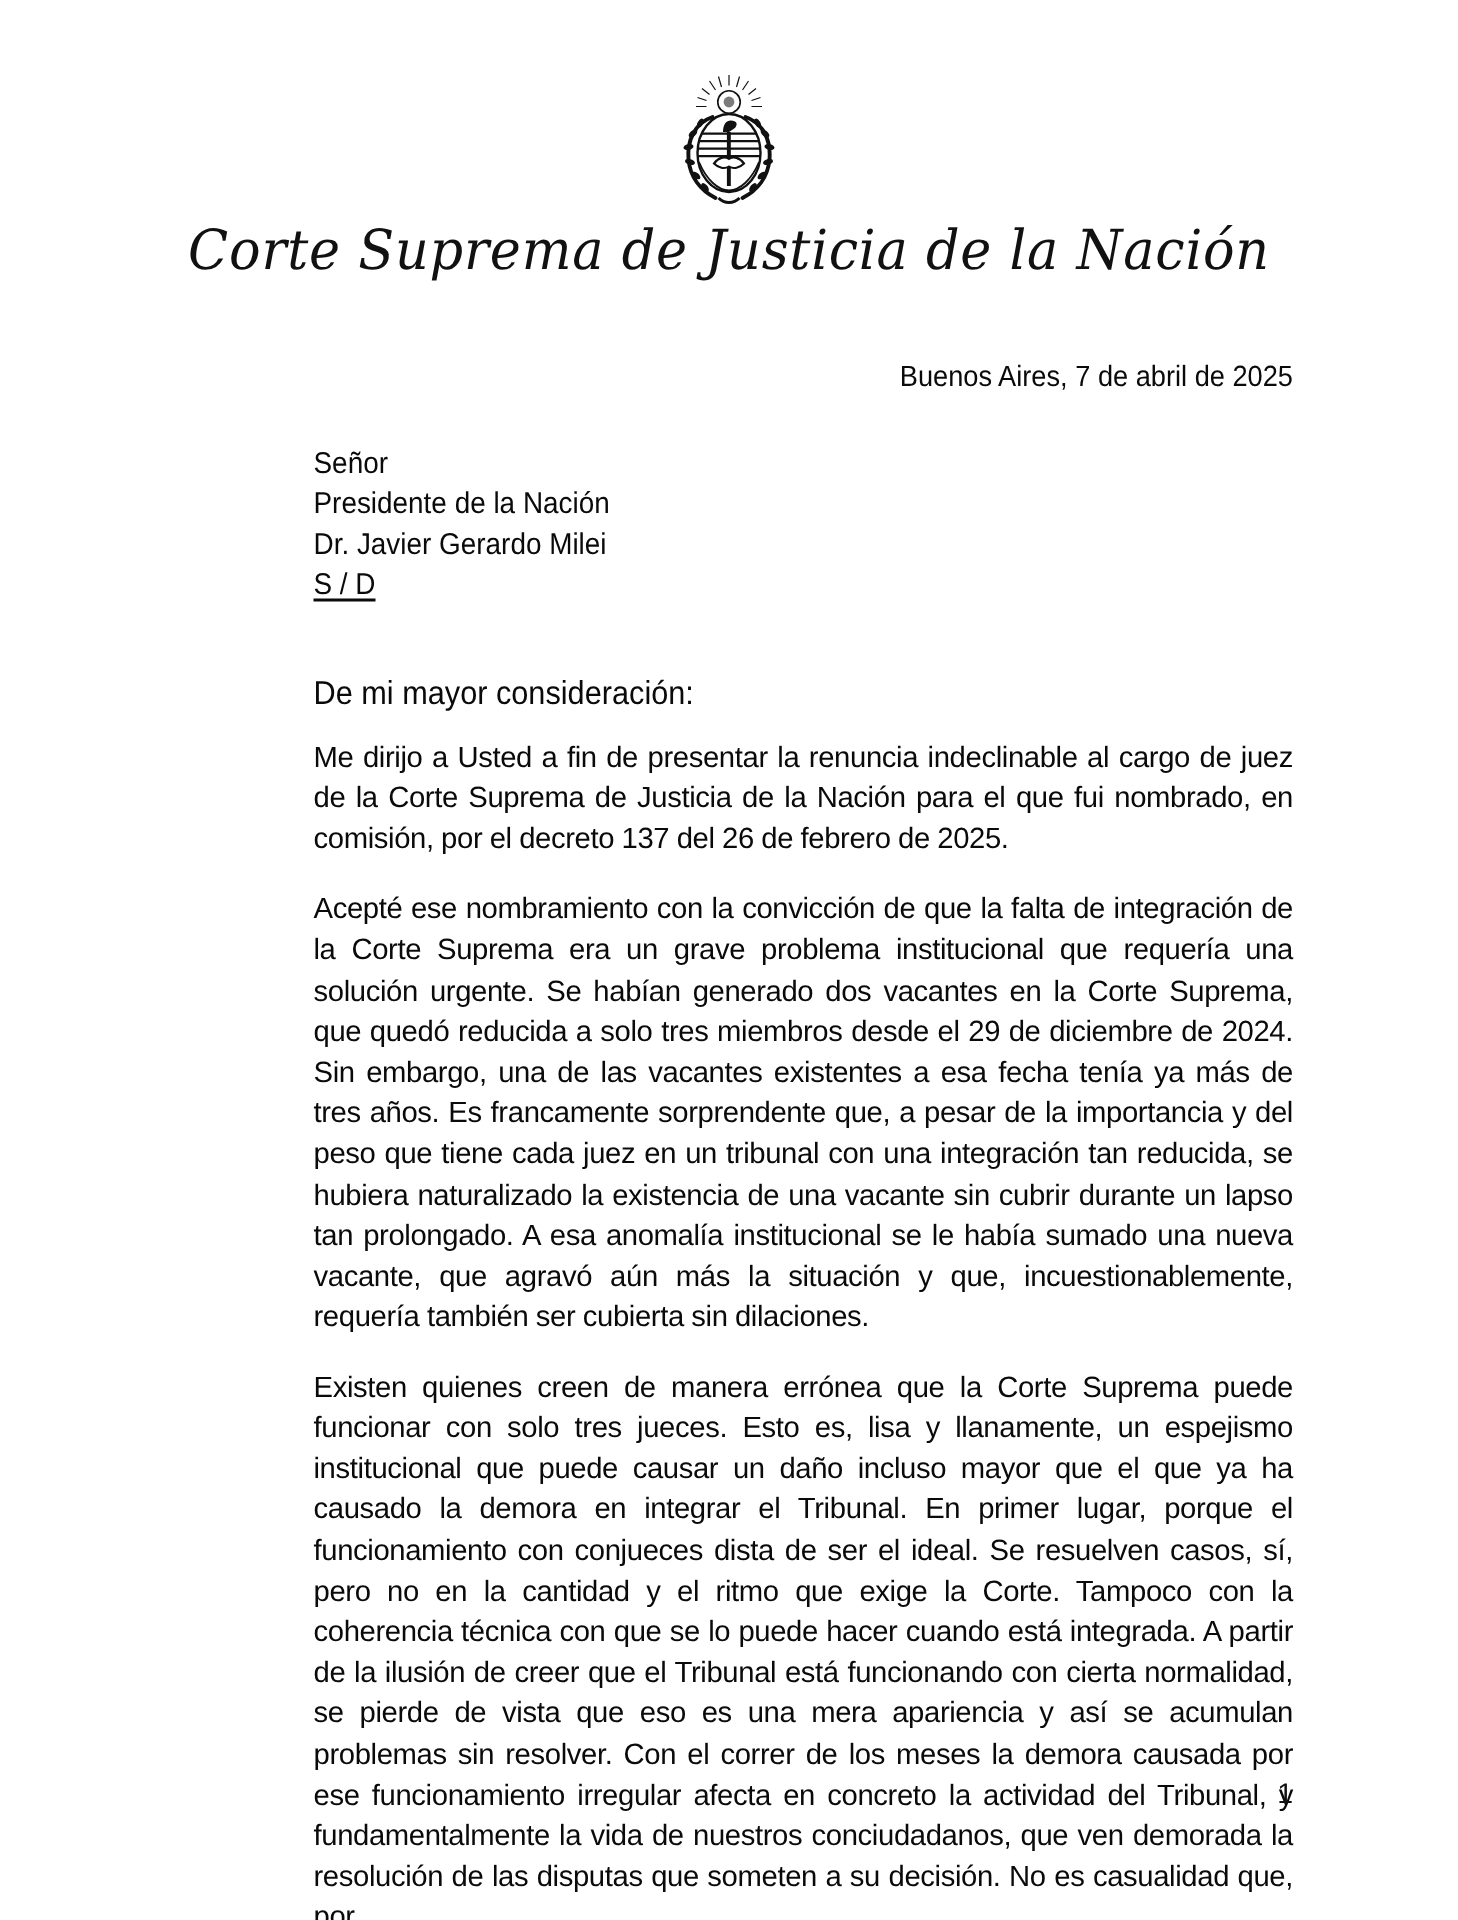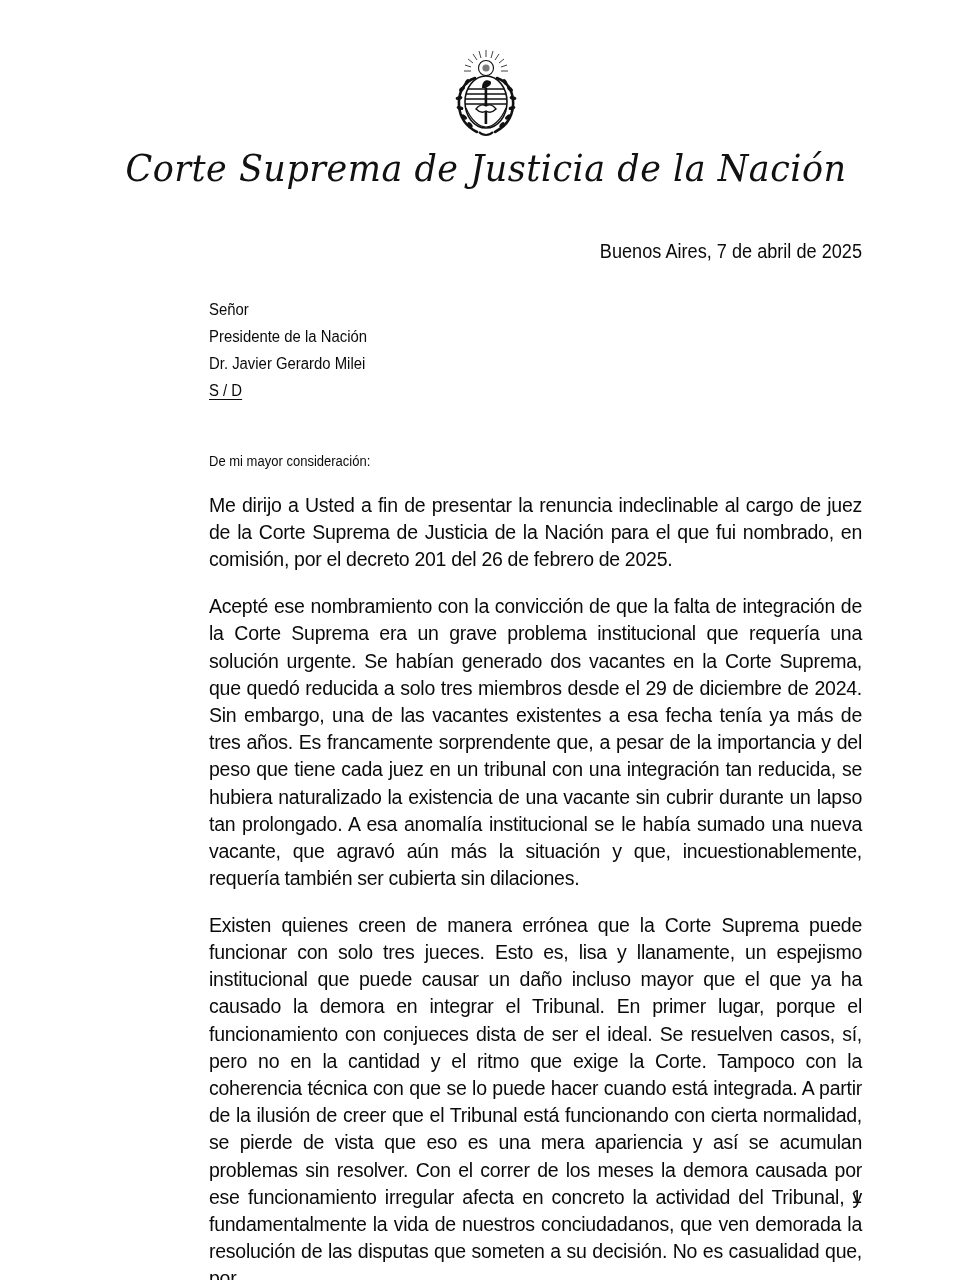--- a/index.html
+++ b/index.html
@@ -56,36 +56,36 @@
     text-align: right;
     font-size: 19.5px;
     line-height: 27px;
     font-stretch: condensed;
     transform: scaleX(0.93);
     transform-origin: right center;
   }
 
   .addressee {
     margin-top: 31px;
-    font-size: 16px;
+    font-size: 20px;
     line-height: 27px;
     text-align: left;
   }
   .addressee div {
     transform: scaleX(0.93);
     transform-origin: left center;
   }
   .sd {
     text-decoration: underline;
     text-underline-offset: 3px;
   }
 
   .salutation {
     margin-top: 44px;
-    font-size: 14px;
+    font-size: 22px;
     line-height: 27px;
   }
   .salutation span {
     display: inline-block;
     transform: scaleX(0.93);
     transform-origin: left center;
   }
 
   .para {
     font-size: 19.5px;
@@ -183,20 +183,20 @@
       <div>Señor</div>
       <div>Presidente de la Nación</div>
       <div>Dr. Javier Gerardo Milei</div>
       <div class="sd">S / D</div>
     </div>
 
     <div class="salutation"><span>De mi mayor consideración:</span></div>
 
     <div style="height:17px"></div>
 
-    <p class="para">Me dirijo a Usted a fin de presentar la renuncia indeclinable al cargo de juez de la Corte Suprema de Justicia de la Nación para el que fui nombrado, en comisión, por el decreto 201 del 26 de febrero de 2025.</p>
+    <p class="para">Me dirijo a Usted a fin de presentar la renuncia indeclinable al cargo de juez de la Corte Suprema de Justicia de la Nación para el que fui nombrado, en comisión, por el decreto 137 del 26 de febrero de 2025.</p>
     <p class="para">Acepté ese nombramiento con la convicción de que la falta de integración de la Corte Suprema era un grave problema institucional que requería una solución urgente. Se habían generado dos vacantes en la Corte Suprema, que quedó reducida a solo tres miembros desde el 29 de diciembre de 2024. Sin embargo, una de las vacantes existentes a esa fecha tenía ya más de tres años. Es francamente sorprendente que, a pesar de la importancia y del peso que tiene cada juez en un tribunal con una integración tan reducida, se hubiera naturalizado la existencia de una vacante sin cubrir durante un lapso tan prolongado. A esa anomalía institucional se le había sumado una nueva vacante, que agravó aún más la situación y que, incuestionablemente, requería también ser cubierta sin dilaciones.</p>
     <p class="para">Existen quienes creen de manera errónea que la Corte Suprema puede funcionar con solo tres jueces. Esto es, lisa y llanamente, un espejismo institucional que puede causar un daño incluso mayor que el que ya ha causado la demora en integrar el Tribunal. En primer lugar, porque el funcionamiento con conjueces dista de ser el ideal. Se resuelven casos, sí, pero no en la cantidad y el ritmo que exige la Corte. Tampoco con la coherencia técnica con que se lo puede hacer cuando está integrada. A partir de la ilusión de creer que el Tribunal está funcionando con cierta normalidad, se pierde de vista que eso es una mera apariencia y así se acumulan problemas sin resolver. Con el correr de los meses la demora causada por ese funcionamiento irregular afecta en concreto la actividad del Tribunal, y fundamentalmente la vida de nuestros conciudadanos, que ven demorada la resolución de las disputas que someten a su decisión. No es casualidad que, por</p>
   </div>
 
   <div class="page-number">1</div>
 
 </div>
 
 </body></html>

